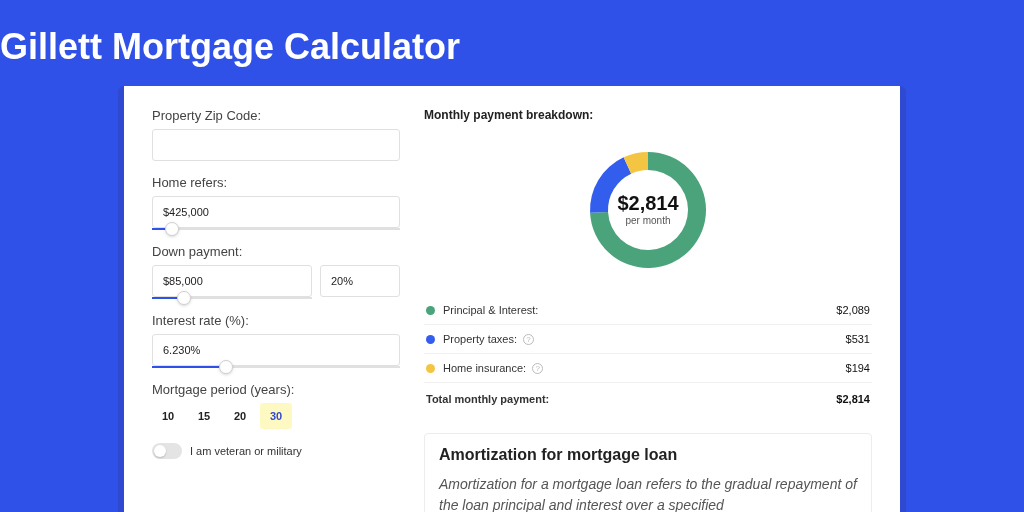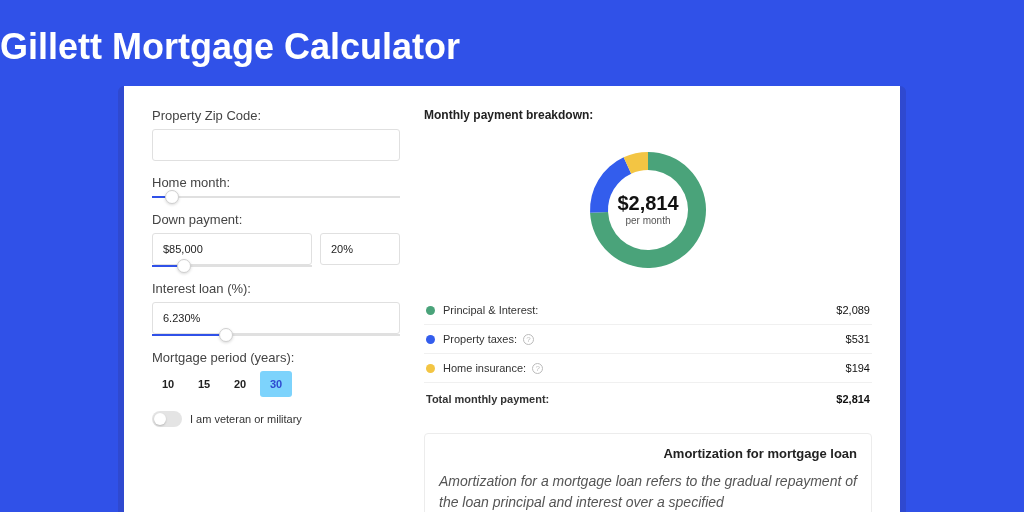--- a/index.html
+++ b/index.html
@@ -82,21 +82,21 @@
     width: 32px; height: 26px;
     border: none;
     background: transparent;
     font-size: 11px;
     font-weight: 600;
     color: #222;
     border-radius: 3px;
     cursor: pointer;
     margin-right: 4px;
   }
-  .period-btn.active { background: #7dd3fc; color: #2f49d0; }
+  .period-btn.active { background: #fef9c3; color: #2f49d0; }
 
   .toggle-row { display: flex; align-items: center; gap: 8px; margin-top: 10px; }
   .toggle {
     width: 30px; height: 16px;
     background: #e4e4e4;
     border-radius: 10px;
     position: relative;
   }
   .toggle-knob {
     position: absolute;
@@ -155,25 +155,24 @@
   .legend-row.total { font-weight: 700; border-bottom: none; padding-top: 10px; padding-bottom: 10px; }
   .legend-row.total .val { font-weight: 700; }
 
   .amort-box {
     border: 1px solid #ececec;
     border-radius: 4px;
     padding: 12px 14px;
     margin-top: 18px;
   }
   .amort-title {
-    font-size: 13px;
+    font-size: 16px;
     font-weight: 700;
     color: #222;
     margin-bottom: 10px;
-    text-align: right;
   }
   .amort-text {
     font-size: 14px;
     color: #555;
     line-height: 1.5;
     font-style: italic;
   }
 </style>
 </head>
 <body>
@@ -184,21 +183,22 @@
   <div class="card">
 
     <div class="col-left">
 
       <div class="field">
         <div class="field-label">Property Zip Code:</div>
         <input class="input" value="" style="">
       </div>
 
       <div class="field">
-        <div class="field-label">Home month:</div>
+        <div class="field-label">Home refers:</div>
+        <input class="input" value="$425,000" style="">
         <div class="slider-track">
           <div class="slider-fill" id="hp-fill" style="width: 8%;"></div>
           <div class="slider-thumb" id="hp-thumb" style="left: 8%;"></div>
         </div>
       </div>
 
       <div class="field">
         <div class="field-label">Down payment:</div>
         <div class="row-2">
           <div class="c1">
@@ -208,21 +208,21 @@
               <div class="slider-thumb" id="dp-thumb" style="left: 20%;"></div>
             </div>
           </div>
           <div class="c2">
             <input class="input" value="20%" style="">
           </div>
         </div>
       </div>
 
       <div class="field">
-        <div class="field-label">Interest loan (%):</div>
+        <div class="field-label">Interest rate (%):</div>
         <input class="input" value="6.230%" style="">
         <div class="slider-track">
           <div class="slider-fill" id="ir-fill" style="width: 30%;"></div>
           <div class="slider-thumb" id="ir-thumb" style="left: 30%;"></div>
         </div>
       </div>
 
       <div class="field">
         <div class="field-label">Mortgage period (years):</div>
         <div class="period-btns" id="period-btns">

